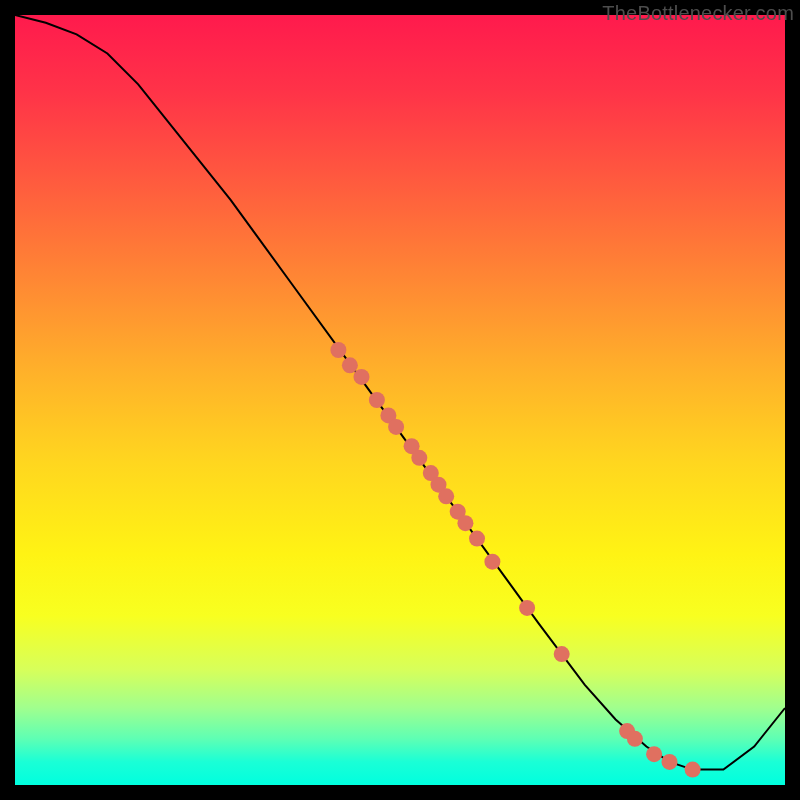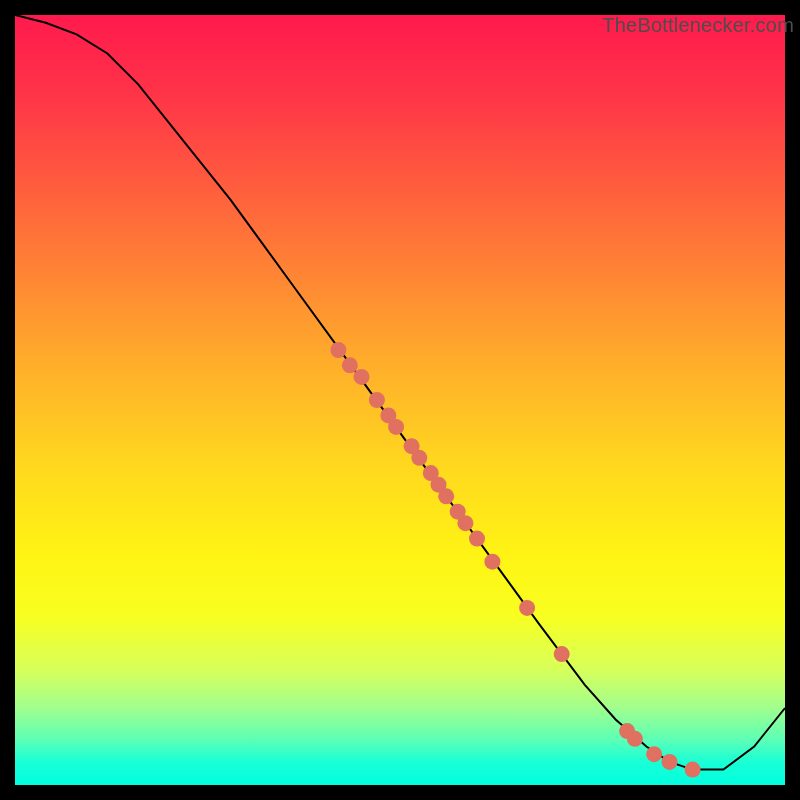--- a/index.html
+++ b/index.html
@@ -40,21 +40,21 @@
   }
   .plot-svg {
     position: absolute;
     left: 0;
     top: 0;
     width: 770px;
     height: 770px;
   }
   .watermark {
     position: absolute;
-    top: 14px;
+    top: 2px;
     right: 6px;
     color: #4d4d4d;
     font-size: 20px;
     font-weight: 500;
     letter-spacing: 0.2px;
     user-select: none;
   }
   .curve {
     fill: none;
     stroke: #000;

